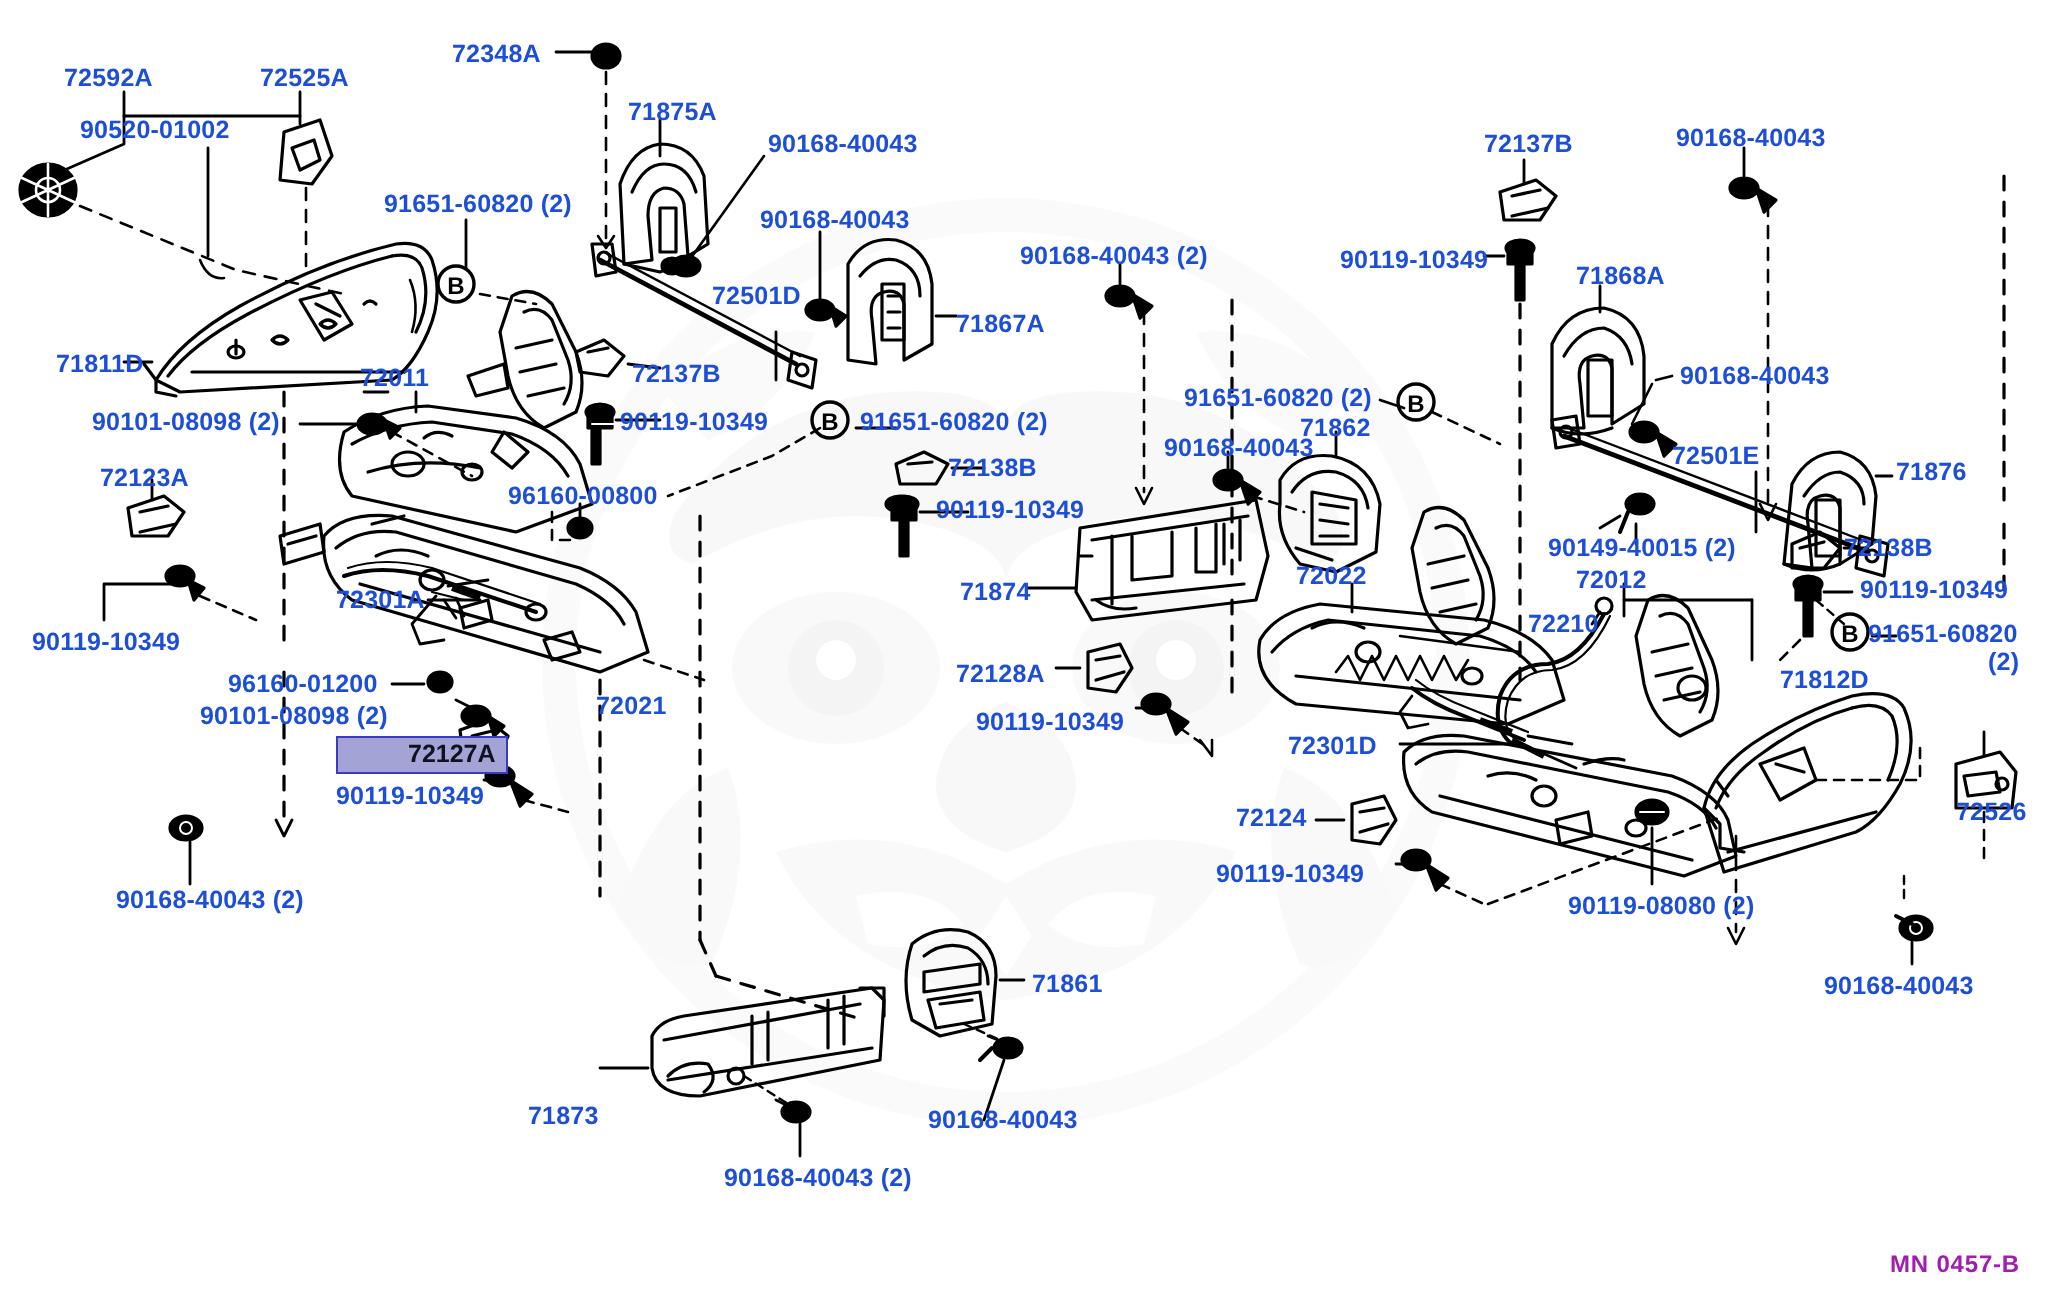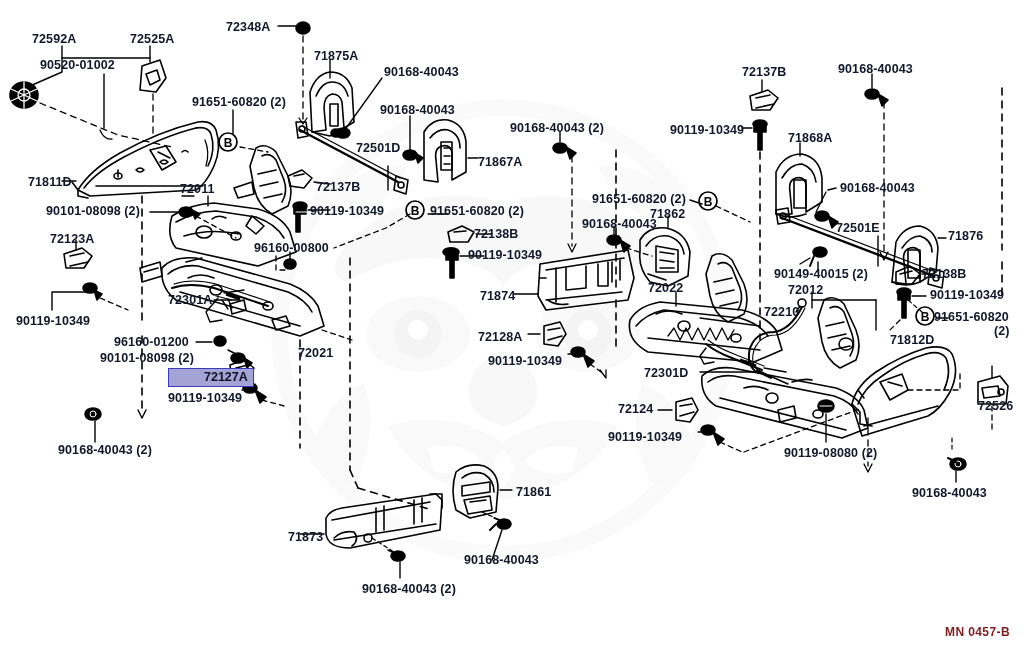--- a/index.html
+++ b/index.html
@@ -28,21 +28,21 @@
     position:absolute; left:0; top:0;
     width:1024px; height:649px;
     pointer-events:none;
   }
   
   .lbl{
     position:absolute;
     font-family:"Liberation Sans", sans-serif;
     font-size:12.5px;
     font-weight:bold;
-    color:#0f172a;
+    color:#1d4ed8;
     white-space:nowrap;
     letter-spacing:0.1px;
     line-height:13px;
   }
   .hl{
     position:absolute;
     font-family:"Liberation Sans", sans-serif;
     font-size:12.5px;
     font-weight:bold;
     color:#111122;
@@ -52,21 +52,21 @@
     padding:2px 5px 2px 5px;
     line-height:13px;
   }
   #code{
     position:absolute;
     right:14px; bottom:10px;
     font-family:"Liberation Sans", sans-serif;
     font-size:12px;
     font-weight:bold;
     letter-spacing:0.4px;
-    color:#7f1d1d;
+    color:#a21caf;
   }
 </style>
 </head>
 <body>
 
 <div id="sheet">
 
   <svg id="watermark" viewBox="0 0 470 470" xmlns="http://www.w3.org/2000/svg">
     <g fill="#b9b9b9">
       <ellipse cx="235" cy="235" rx="232" ry="232" fill="#d8d8d8"></ellipse>
@@ -648,21 +648,21 @@
       <div class="lbl" style="left: 788px; top: 284px;">72012</div>
       <div class="lbl" style="left: 930px; top: 289px;">90119-10349</div>
       <div class="lbl" style="left: 764px; top: 306px;">72210</div>
       <div class="lbl" style="left: 934px; top: 311px;">91651-60820</div>
       <div class="lbl" style="left: 994px; top: 325px;">(2)</div>
       <div class="lbl" style="left: 890px; top: 334px;">71812D</div>
       <div class="lbl" style="left: 978px; top: 356px; margin-top: 44px;">72526</div>
       <div class="lbl" style="left: 784px; top: 447px;">90119-08080 (2)</div>
       <div class="lbl" style="left: 912px; top: 487px;">90168-40043</div>
       <div class="lbl" style="left: 516px; top: 486px;">71861</div>
-      <div class="lbl" style="left: 264px; top: 531px; margin-left: 24px;">71873</div>
+      <div class="lbl" style="left: 264px; top: 552px;">71873</div>
       <div class="lbl" style="left: 464px; top: 554px;">90168-40043</div>
       <div class="lbl" style="left: 362px; top: 583px;">90168-40043 (2)</div>
     </div>
 
   <div class="hl" id="hl-label" style="left: 168px; top: 368px; background: rgb(163, 163, 214); border-color: rgb(59, 59, 189); padding-left: 35px;">72127A</div>
 
   <div id="code">MN 0457-B</div>
 
 </div>
 

